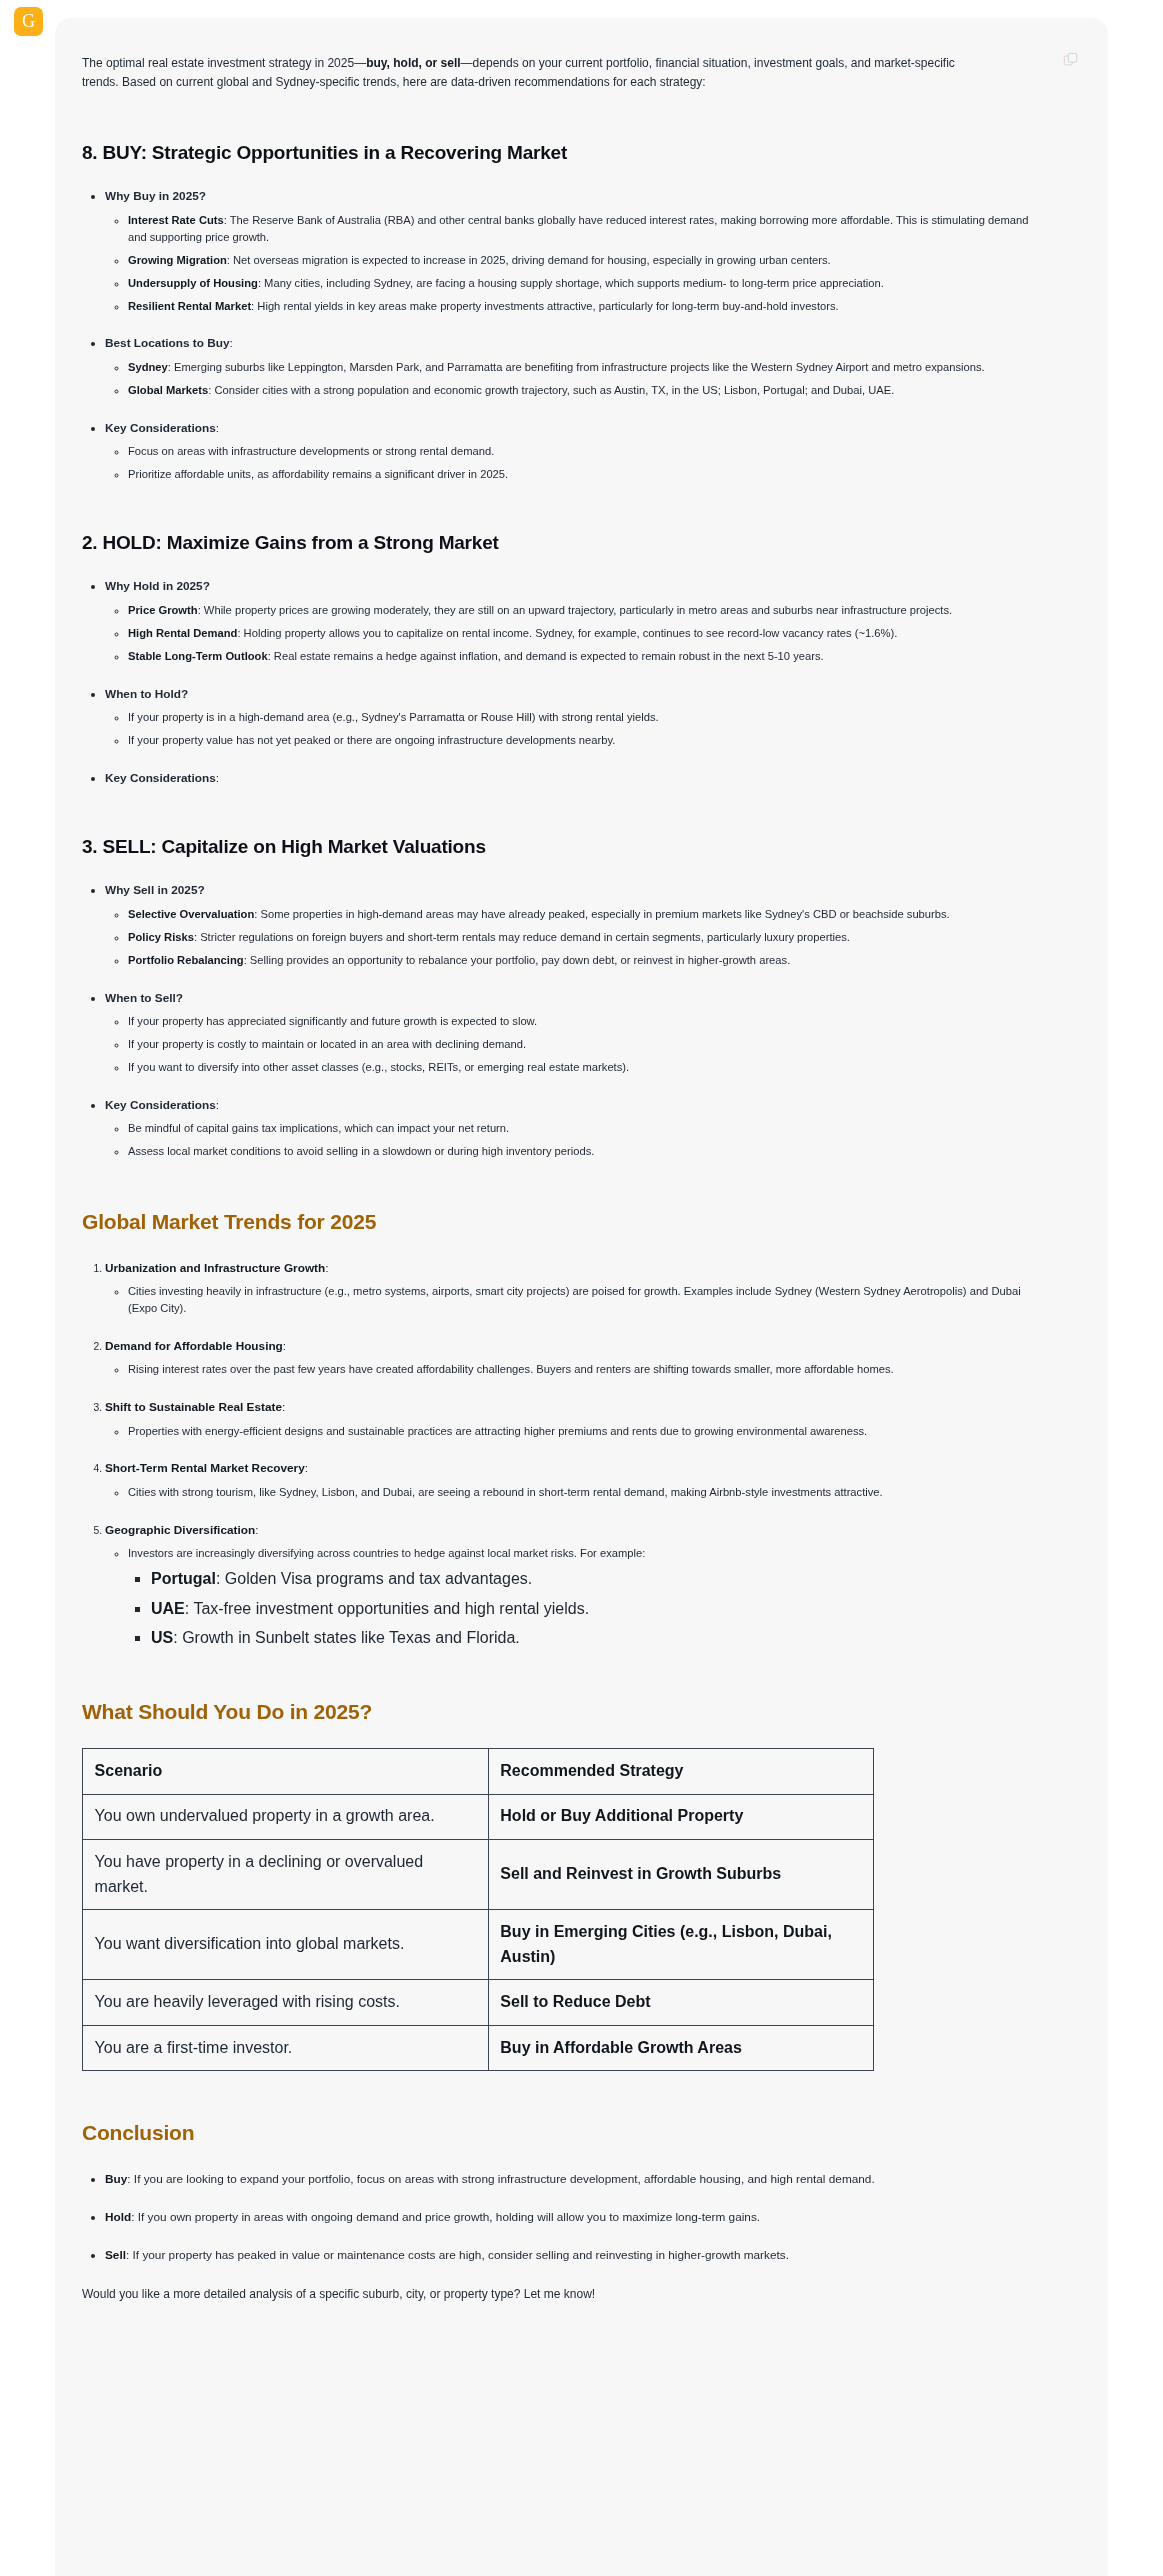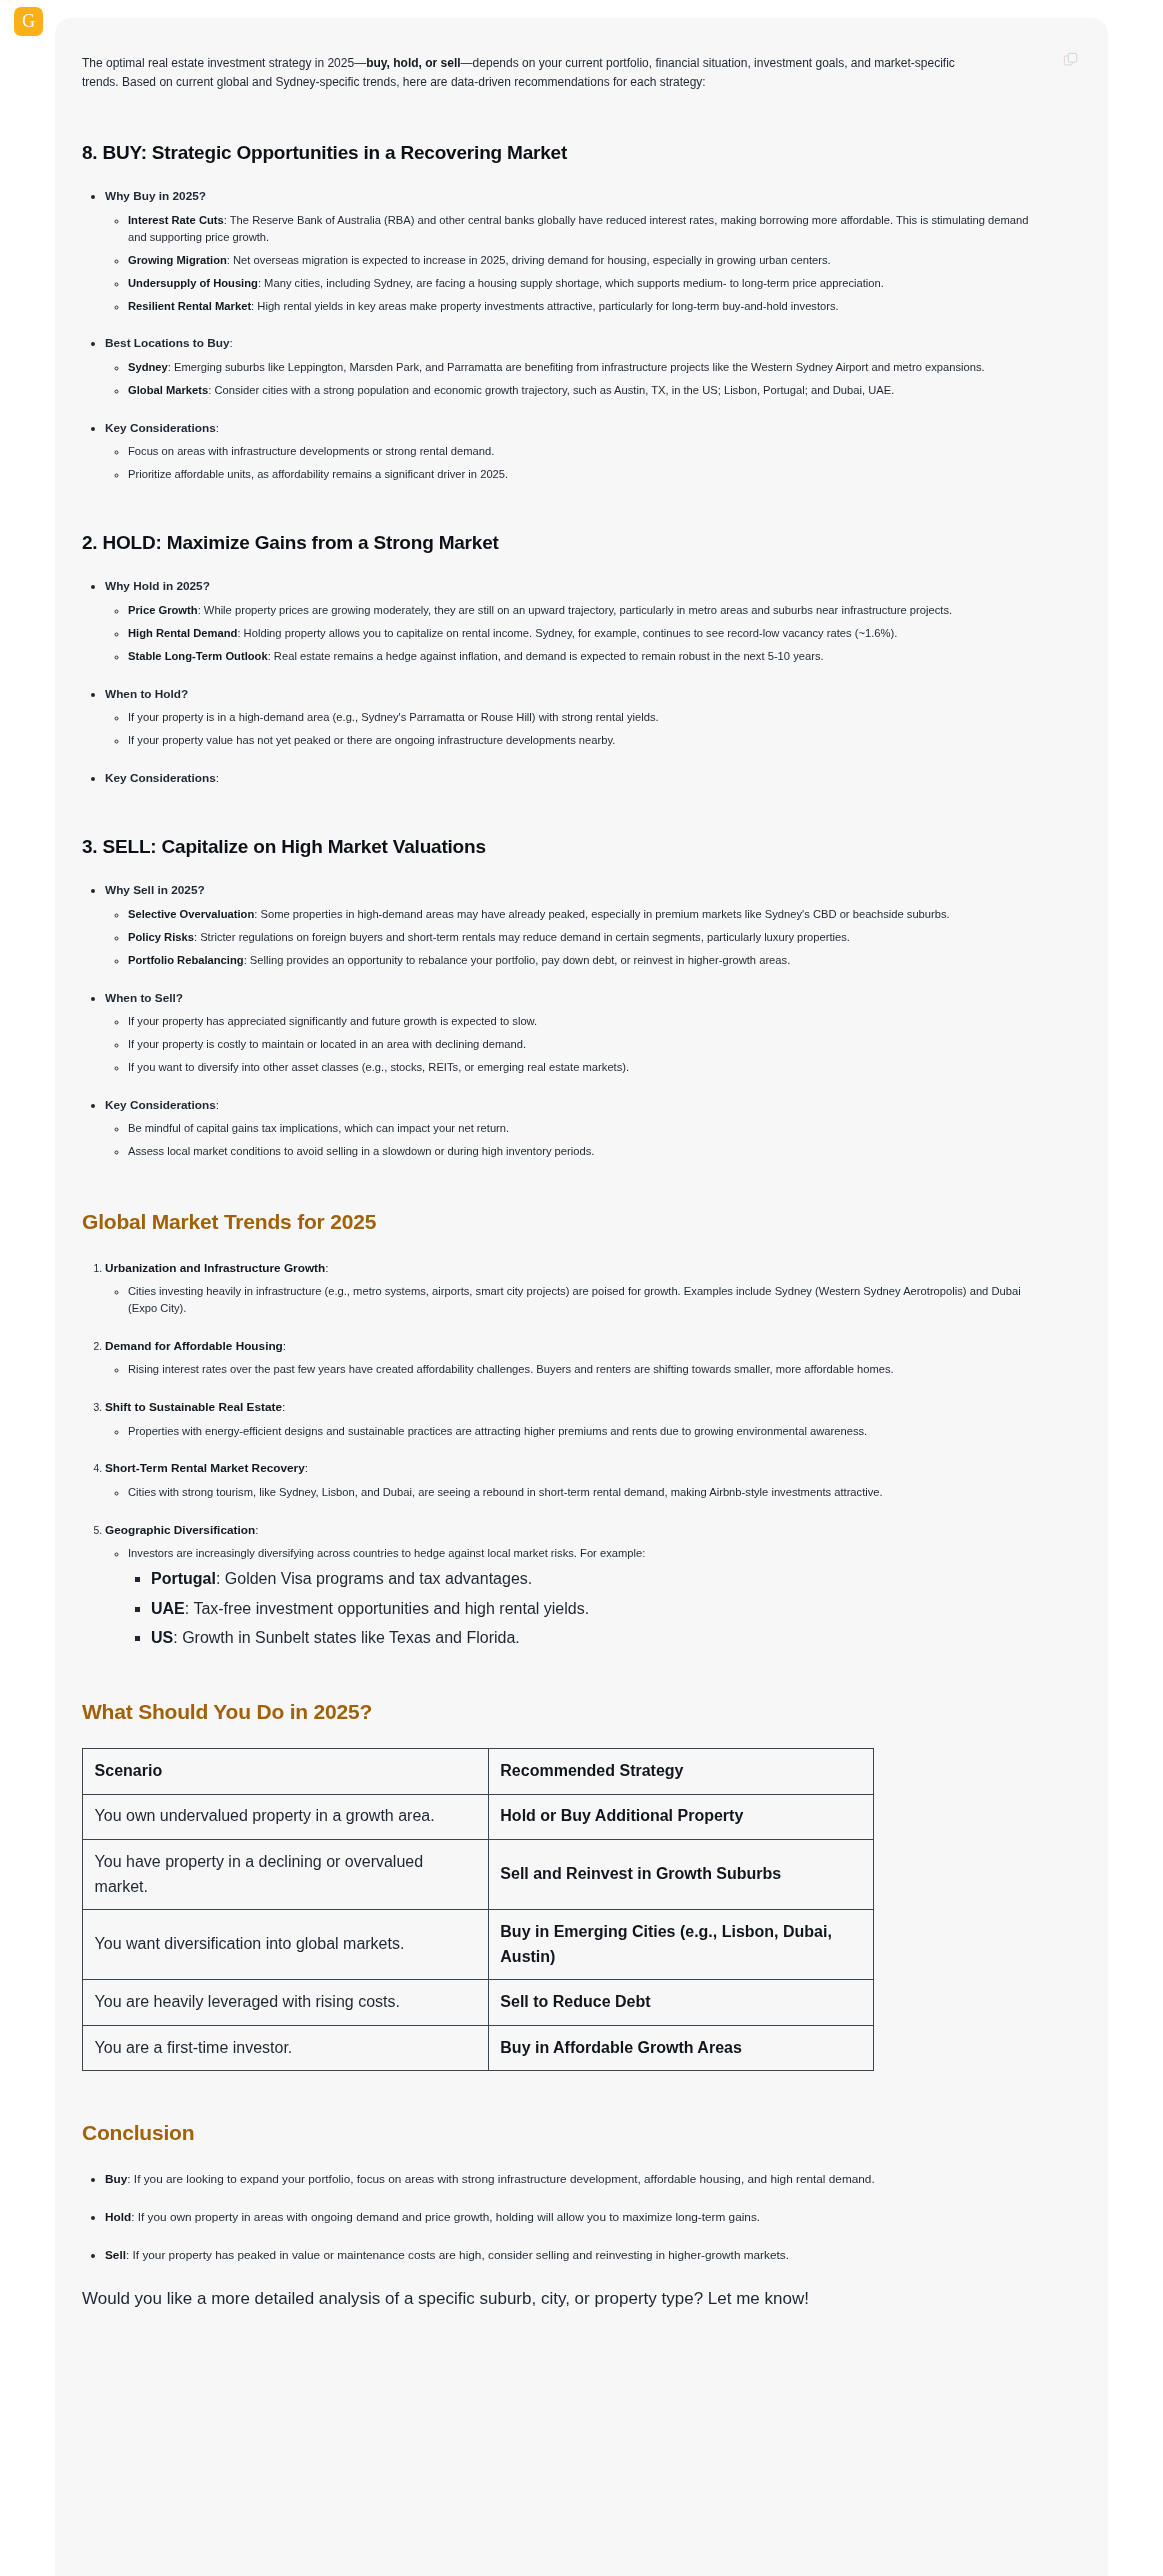--- a/index.html
+++ b/index.html
@@ -141,21 +141,21 @@
     font-weight: 700;
     color: #11161d;
   }
   table.rec-table td.scenario { color: #1f2733; font-weight: 400; }
   table.rec-table td.strategy { color: #11161d; font-weight: 700; }
   table.rec-table col.c1 { width: 357px; }
   table.rec-table col.c2 { width: 339px; }
 
   p.closing {
     margin: 19.6px 0 0 0;
-    font-size: 17px;
+    font-size: 12px;
     line-height: 1.6;
   }
 </style>
 </head>
 <body>
 
 <div class="page">
 
   <div class="avatar-rail">
     <div class="avatar">G</div>

